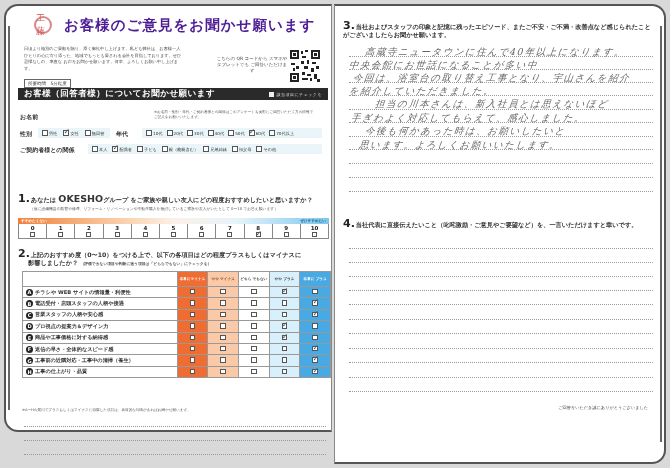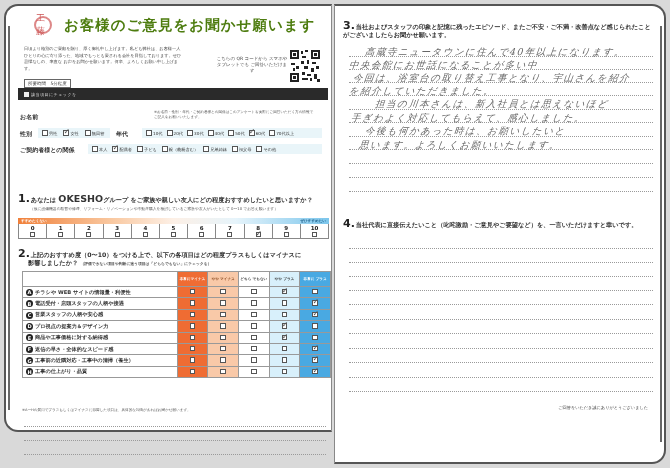--- a/index.html
+++ b/index.html
@@ -12,21 +12,21 @@
   .sheet-right { left: 334px; top: 4px; width: 332px; height: 460px; border: 2px solid #555; border-left: 1px solid #888;
     border-radius: 0 14px 14px 0; }
   .sheet-right::after { content: ""; position: absolute; right: 2px; top: 20px; bottom: 20px; width: 2px; background: #666; }
   .sheet-left::before { content: ""; position: absolute; left: 2px; top: 20px; bottom: 20px; width: 2px; background: #666; }
 
   .abs { position: absolute; }
 
   
   .stamp { left: 28px; top: 10px; width: 18px; height: 18px; border: 2px solid #d88; border-radius: 50%;
     color: #c55; font-size: 9px; display: flex; align-items: center; justify-content: center; font-family: "DejaVu Serif", serif; }
-  .main-title { left: 58px; top: 10px; font-size: 14.5px; font-weight: bold; color: #4d7c0f; letter-spacing: 1px; }
+  .main-title { left: 58px; top: 10px; font-size: 14.5px; font-weight: bold; color: #4c1d95; letter-spacing: 1px; }
   .intro { left: 18px; top: 40px; width: 160px; font-size: 4.2px; line-height: 6.5px; color: #444; }
   .time-box { left: 18px; top: 73px; border: 1px solid #666; font-size: 4.5px; padding: 1px 3px; color: #333; }
   .qr-text { left: 210px; top: 50px; width: 72px; font-size: 4.5px; line-height: 6px; text-align: center; color: #444; }
   .qr { left: 284px; top: 44px; width: 30px; height: 32px; }
 
   
   .bar { background: #2a2a2a; color: #fff; font-weight: bold; font-size: 8.5px; padding: 0 6px; display: flex;
     align-items: center; justify-content: space-between; letter-spacing: 0.5px; }
   .bar .hint { font-size: 4px; font-weight: normal; color: #ddd; display: flex; align-items: center; gap: 2px; }
   .bar .hint .mini { width: 5px; height: 5px; background: #eee; display: inline-block; }
@@ -108,20 +108,21 @@
       <rect x="12" y="22" width="3" height="3" fill="#222"></rect>
     <rect x="17" y="24" width="4" height="2" fill="#222"></rect>
       <rect x="24" y="24" width="3" height="5" fill="#222"></rect>
       <rect x="12" y="28" width="6" height="2" fill="#222"></rect>
     <rect x="20" y="28" width="2" height="3" fill="#222"></rect>
       <rect x="27" y="29" width="3" height="3" fill="#222"></rect>
       <rect x="3" y="18" width="2" height="3" fill="#222"></rect>
   </svg>
 
   <div class="abs bar" style="left:12px; top:82px; width:310px; height:12px;">
+    <span>お客様（回答者様）についてお聞かせ願います</span>
     <span class="hint">
         <span class="mini"></span>
         <span>該当項目にチェックを</span>
       </span>
   </div>
 
   <div class="abs row-label" style="left:14px; top:107px;">お名前</div>
   <div class="abs" style="left:45px; top:104px; width:100px; height:12px;"></div>
   <div class="abs note-small" style="left:148px; top:104px; width:160px;">※お名前・性別・年代・ご契約者様との関係はこのアンケートを実際にご回答いただく方の情報でご記入をお願いいたします。</div>
 

